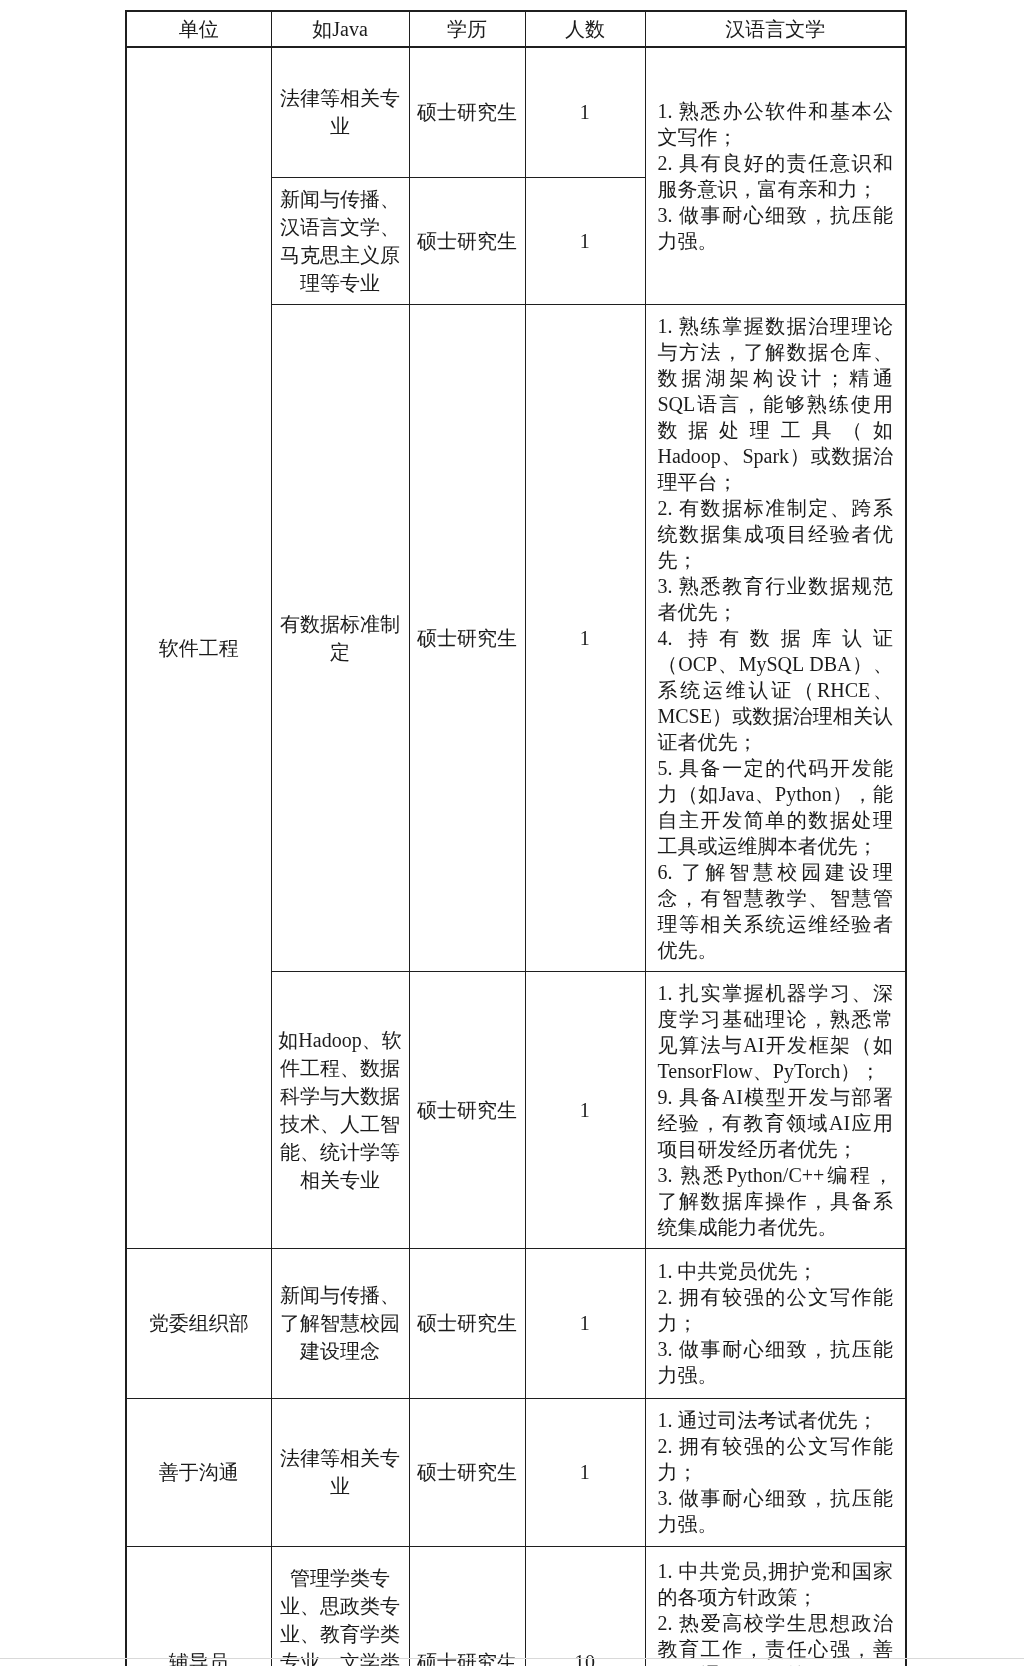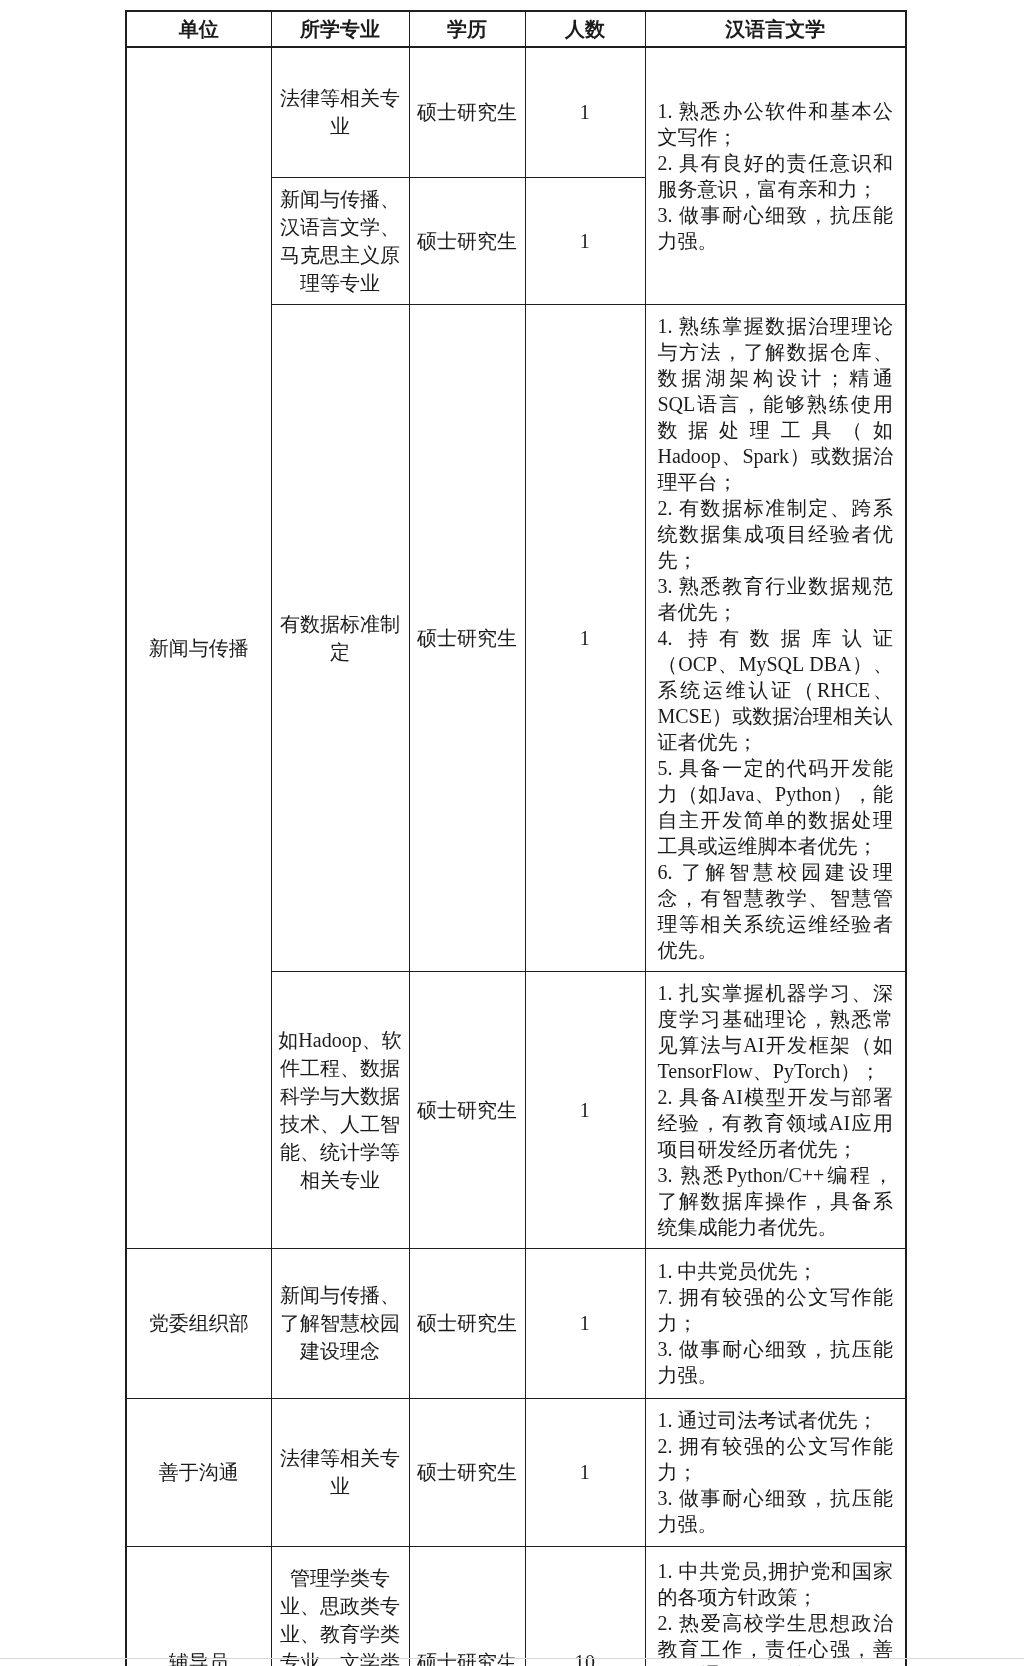--- a/index.html
+++ b/index.html
@@ -30,21 +30,21 @@
   col.c3 { width: 116px; }
   col.c4 { width: 120px; }
   col.c5 { width: 261px; }
   th, td {
     border: 1px solid #1f1f1f;
     vertical-align: middle;
     padding: 4px 6px;
     font-weight: normal;
   }
   thead th {
-    font-weight: bold;
+    font-weight: normal;
     text-align: center;
     height: 30px;
     padding: 2px 4px;
     border-bottom: 2px solid #1f1f1f;
   }
   td.unit, td.major, td.degree, td.count {
     text-align: center;
     line-height: 28px;
   }
   td.count { letter-spacing: 0.5px; }
@@ -73,29 +73,29 @@
   <colgroup>
     <col class="c1">
       <col class="c2">
       <col class="c3">
       <col class="c4">
       <col class="c5">
   </colgroup>
   <thead>
     <tr>
       <th>单位</th>
-      <th>所学专业</th>
+      <th>如Java</th>
       <th>学历</th>
       <th>人数</th>
       <th>汉语言文学</th>
     </tr>
   </thead>
   <tbody>
     <tr style="height:130px;">
-      <td class="unit" rowspan="4">新闻与传播</td>
+      <td class="unit" rowspan="4">软件工程</td>
       <td class="major">法律等相关专业</td>
       <td class="degree">硕士研究生</td>
       <td class="count">1</td>
       <td class="req" rowspan="2">1. 熟悉办公软件和基本公文写作；
 2. 具有良好的责任意识和服务意识，富有亲和力；
 3. 做事耐心细致，抗压能力强。</td>
     </tr>
     <tr style="height:127px;margin-top:43px;">
       <td class="major">新闻与传播、汉语言文学、马克思主义原理等专业</td>
       <td class="degree">硕士研究生</td>
@@ -110,30 +110,30 @@
 3. 熟悉教育行业数据规范者优先；
 4. 持有数据库认证（OCP、MySQL DBA）、系统运维认证（RHCE、MCSE）或数据治理相关认证者优先；
 5. 具备一定的代码开发能力（如Java、Python），能自主开发简单的数据处理工具或运维脚本者优先；
 6. 了解智慧校园建设理念，有智慧教学、智慧管理等相关系统运维经验者优先。</td>
     </tr>
     <tr style="height:270px;">
       <td class="major">如Hadoop、软件工程、数据科学与大数据技术、人工智能、统计学等相关专业</td>
       <td class="degree">硕士研究生</td>
       <td class="count">1</td>
       <td class="req">1. 扎实掌握机器学习、深度学习基础理论，熟悉常见算法与AI开发框架（如TensorFlow、PyTorch）；
-2. 具备AI模型开发与部署经验，有教育领域AI应用项目研发经历者优先；
+9. 具备AI模型开发与部署经验，有教育领域AI应用项目研发经历者优先；
 3. 熟悉Python/C++编程，了解数据库操作，具备系统集成能力者优先。</td>
     </tr>
     <tr style="height:150px;">
       <td class="unit">党委组织部</td>
       <td class="major">新闻与传播、了解智慧校园建设理念</td>
       <td class="degree">硕士研究生</td>
       <td class="count">1</td>
       <td class="req">1. 中共党员优先；
-7. 拥有较强的公文写作能力；
+2. 拥有较强的公文写作能力；
 3. 做事耐心细致，抗压能力强。</td>
     </tr>
     <tr style="height:148px;">
       <td class="unit">善于沟通</td>
       <td class="major">法律等相关专业</td>
       <td class="degree">硕士研究生</td>
       <td class="count">1</td>
       <td class="req">1. 通过司法考试者优先；
 2. 拥有较强的公文写作能力；
 3. 做事耐心细致，抗压能力强。</td>

